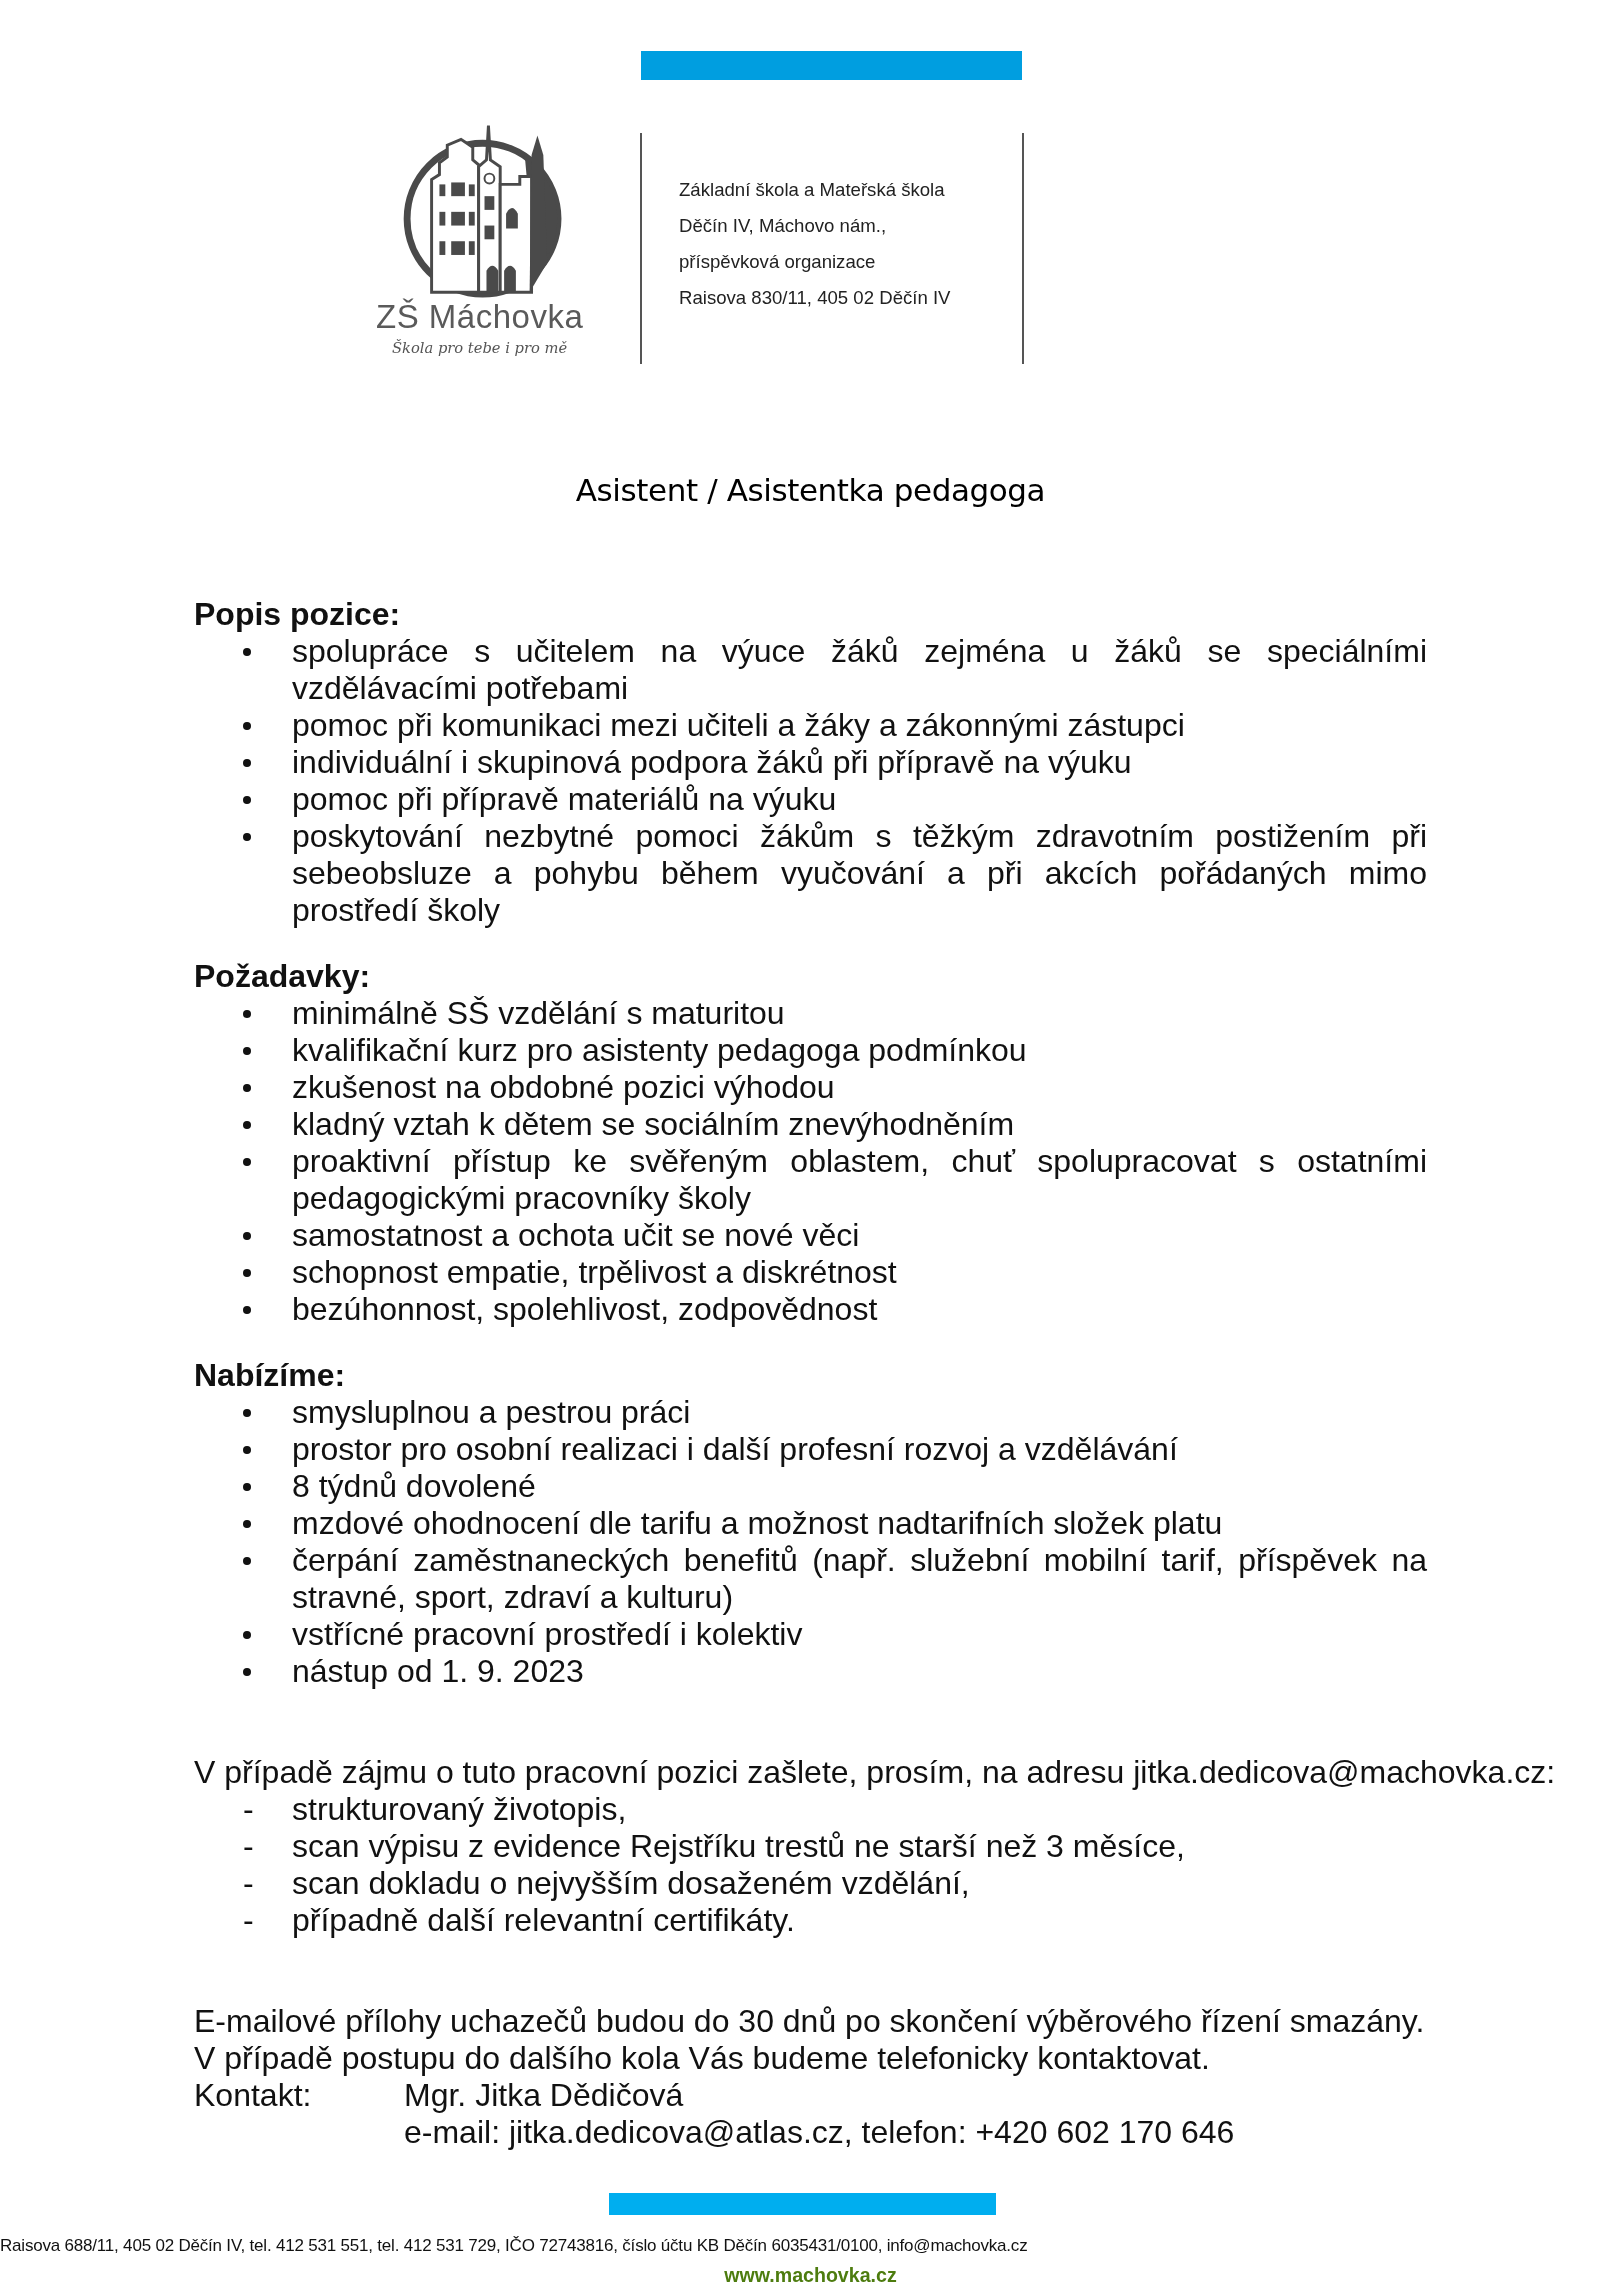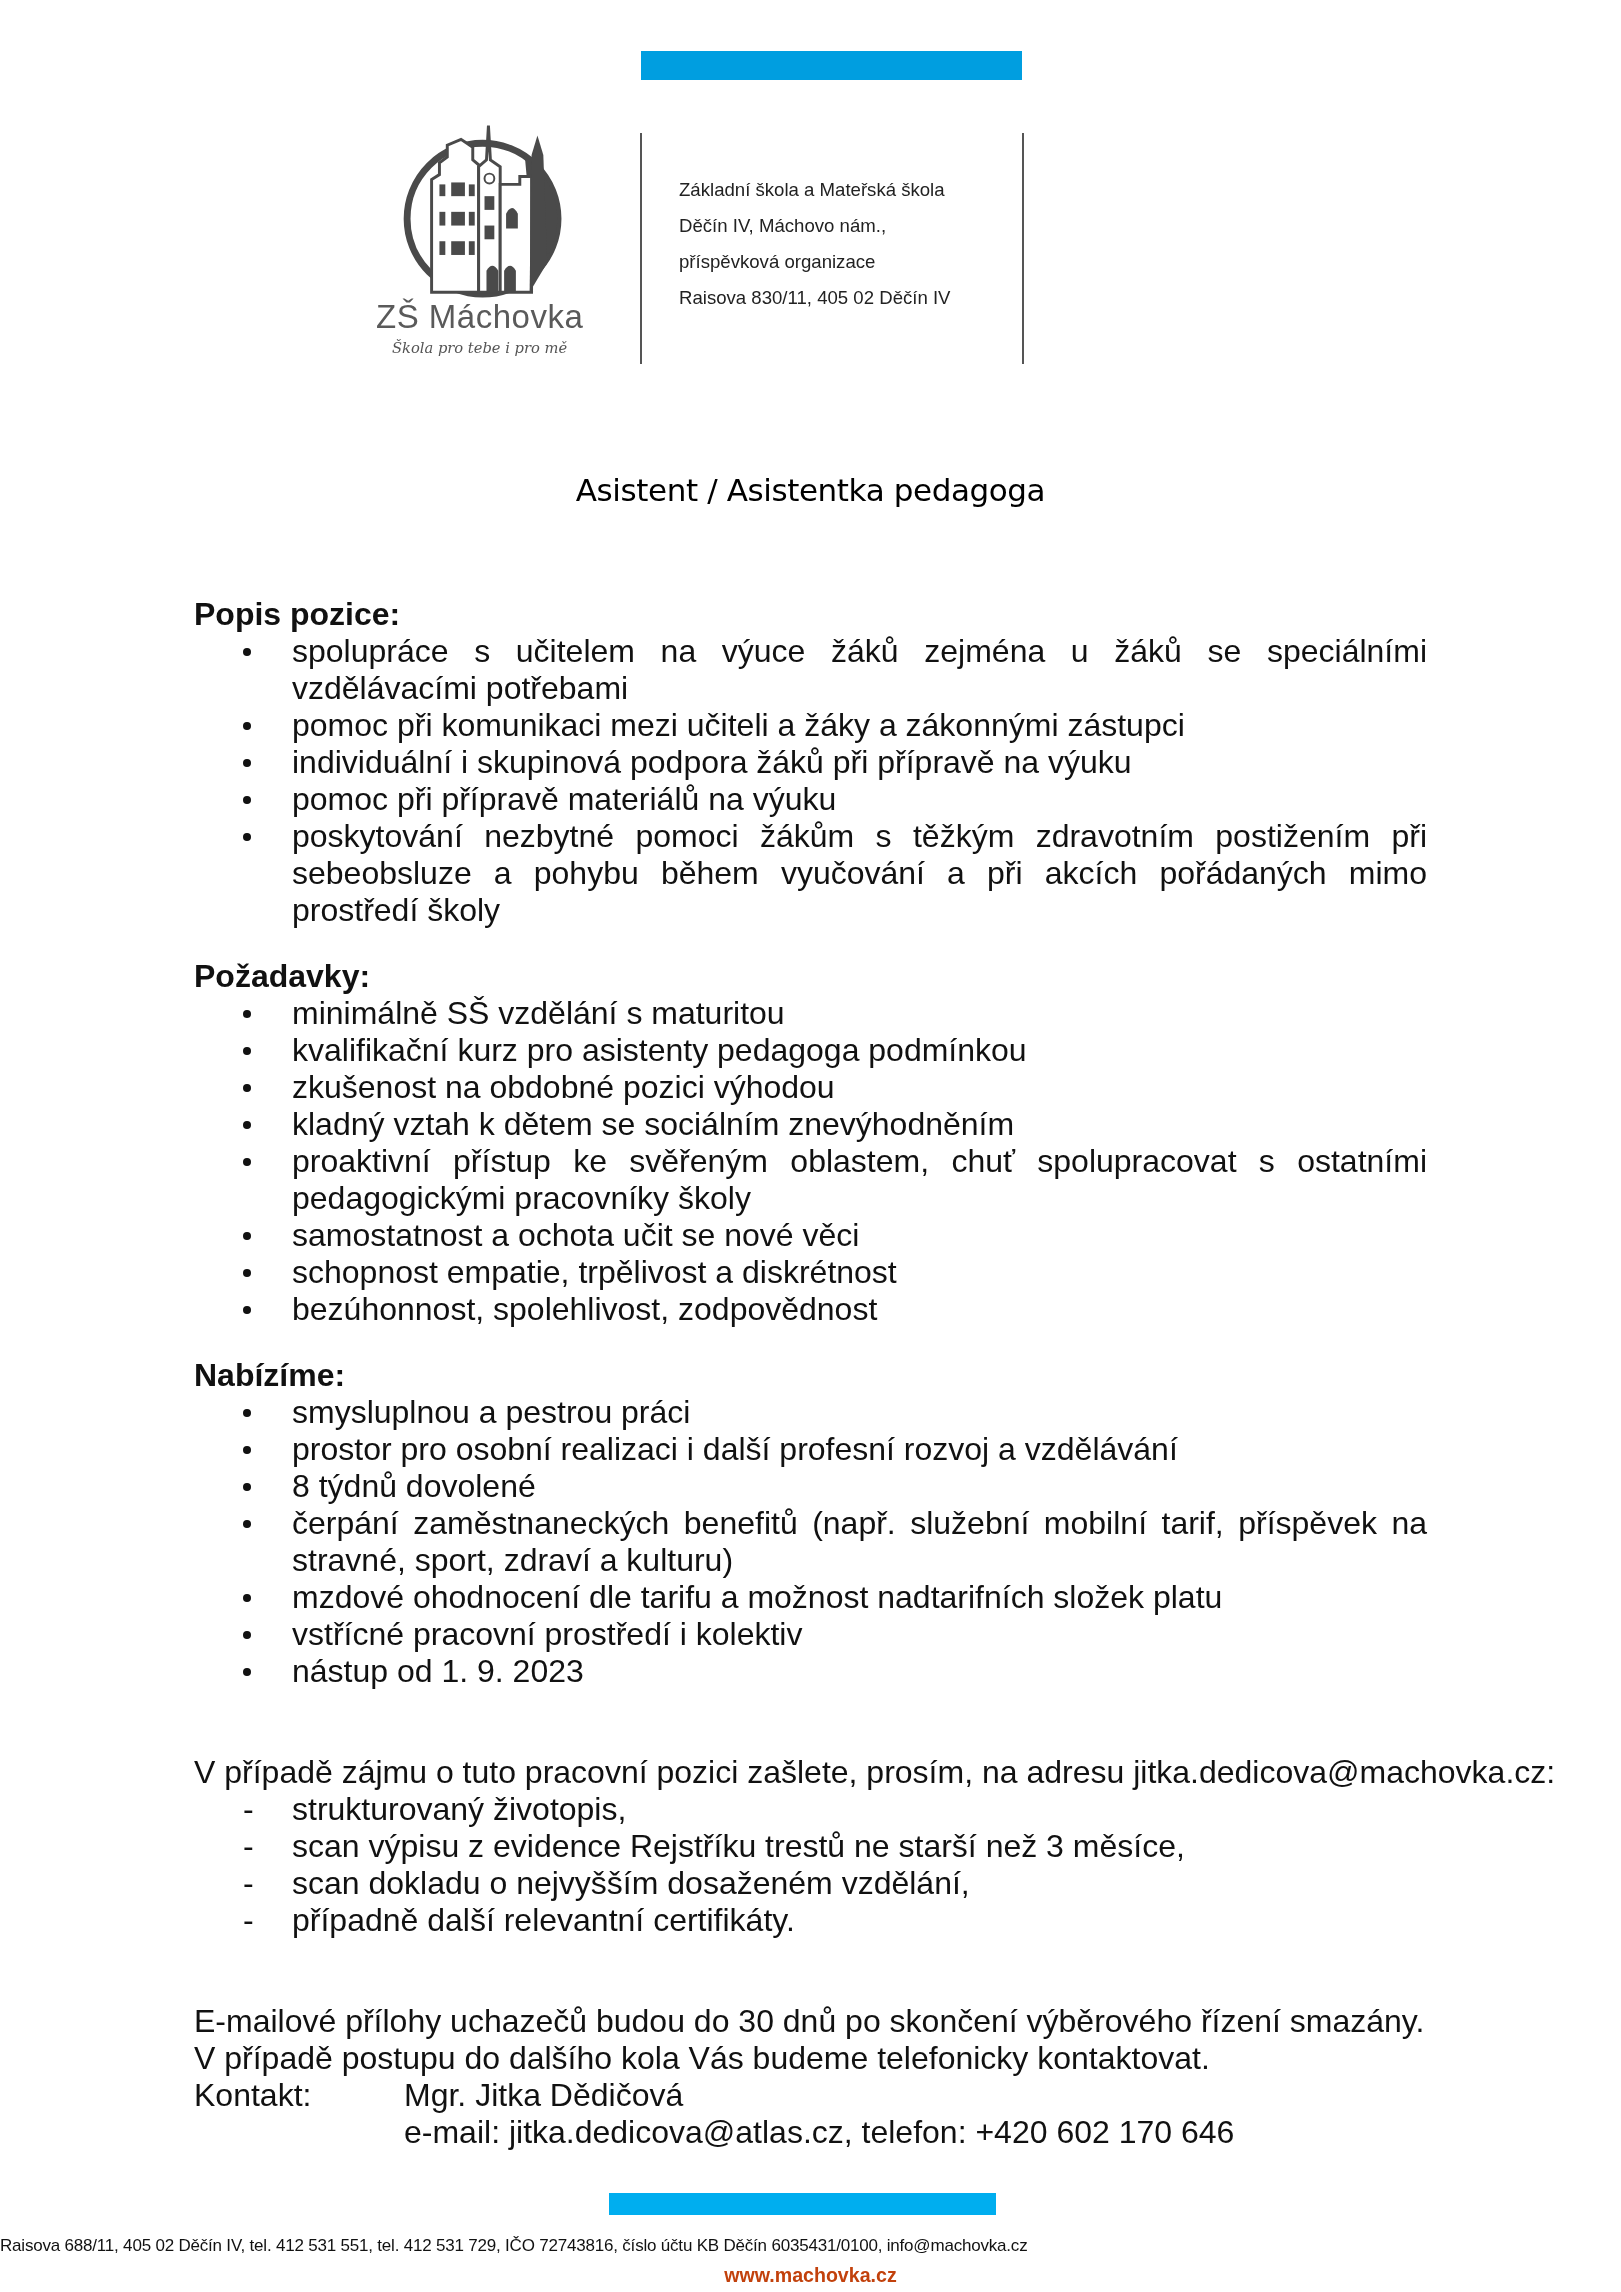--- a/index.html
+++ b/index.html
@@ -25,21 +25,21 @@
   .bullet { position: absolute; left: 49px; top: 0; width: 19.6px; }
   .dot { display: inline-block; width: 7.8px; height: 7.8px; border-radius: 50%; background: #111; vertical-align: middle; margin-top: -3.9px; }
   .gap1 { height: 29px; }
   .gap2 { height: 64px; }
   .p { white-space: nowrap; }
   .contact-row { display: flex; white-space: nowrap; }
   .contact-label { width: 210px; }
   .footer-line { left: 0; width: 1621px; top: 2199px; text-align: left; font-family: Liberation Sans, sans-serif;
                  font-size: 17px; color: #111; white-space: nowrap; letter-spacing: -0.2px; }
   .footer-web { left: 0; width: 1621px; top: 2227px; text-align: center; font-family: "Liberation Sans", sans-serif;
-                font-size: 19.6px; font-weight: bold; color: #c2410c; }
+                font-size: 19.6px; font-weight: bold; color: #4d7c0f; }
 </style>
 </head>
 <body>
 
 <div class="abs topbar"></div>
 
 <div class="abs logo">
   <svg width="245" height="196" viewBox="0 0 250 200" style="position:absolute;left:0;top:0;">
 
     <circle cx="122" cy="115" r="77" fill="none" stroke="#4a4a4a" stroke-width="7"></circle>
@@ -111,22 +111,22 @@
     <div class="li"><span class="bullet"><span class="dot"></span></span><span>schopnost empatie, trpělivost a diskrétnost</span></div>
     <div class="li"><span class="bullet"><span class="dot"></span></span><span>bezúhonnost, spolehlivost, zodpovědnost</span></div>
   </div>
   <div class="gap1"></div>
 
   <div class="heading">Nabízíme:</div>
   <div class="list">
     <div class="li"><span class="bullet"><span class="dot"></span></span><span>smysluplnou a pestrou práci</span></div>
     <div class="li"><span class="bullet"><span class="dot"></span></span><span>prostor pro osobní realizaci i další profesní rozvoj a vzdělávání</span></div>
     <div class="li"><span class="bullet"><span class="dot"></span></span><span>8 týdnů dovolené</span></div>
+    <div class="li"><span class="bullet"><span class="dot"></span></span><span>mzdové ohodnocení dle tarifu a možnost nadtarifních složek platu</span></div>
     <div class="li"><span class="bullet"><span class="dot"></span></span><span>čerpání zaměstnaneckých benefitů (např. služební mobilní tarif, příspěvek na stravné, sport, zdraví a kulturu)</span></div>
-    <div class="li"><span class="bullet"><span class="dot"></span></span><span>mzdové ohodnocení dle tarifu a možnost nadtarifních složek platu</span></div>
     <div class="li"><span class="bullet"><span class="dot"></span></span><span>vstřícné pracovní prostředí i kolektiv</span></div>
     <div class="li"><span class="bullet"><span class="dot"></span></span><span>nástup od 1. 9. 2023</span></div>
   </div>
   <div class="gap2"></div>
 
   <div class="p">V případě zájmu o tuto pracovní pozici zašlete, prosím, na adresu jitka.dedicova@machovka.cz:</div>
   <div class="list">
     <div class="li"><span class="bullet">-</span><span>strukturovaný životopis,</span></div>
     <div class="li"><span class="bullet">-</span><span>scan výpisu z evidence Rejstříku trestů ne starší než 3 měsíce,</span></div>
     <div class="li"><span class="bullet">-</span><span>scan dokladu o nejvyšším dosaženém vzdělání,</span></div>

